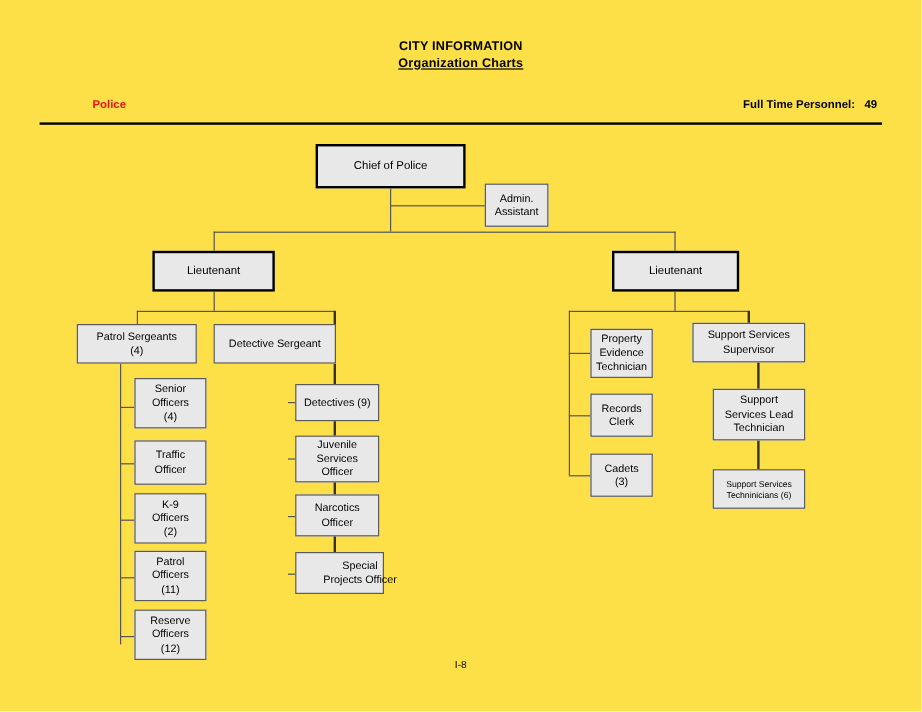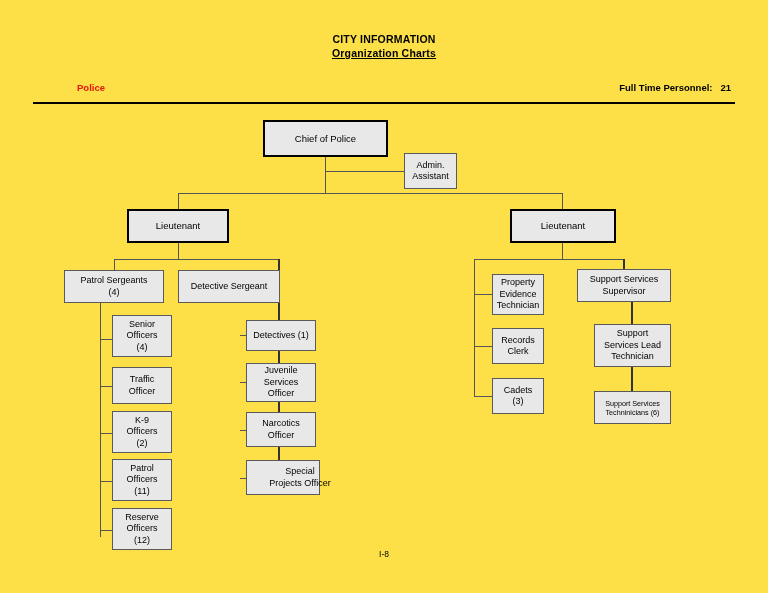--- a/index.html
+++ b/index.html
@@ -107,21 +107,21 @@
 </style>
 </head>
 <body>
 
 <div id="page">
 
   <div class="doc-title" id="title-line1">CITY INFORMATION</div>
   <div class="doc-title" id="title-line2">Organization Charts</div>
 
   <div class="dept-label">Police</div>
-  <div class="personnel">Full Time Personnel:   21</div>
+  <div class="personnel">Full Time Personnel:   49</div>
   <div class="rule"></div>
 
   <div class="line v" style="left:325px; top:157px; height:36px;"></div>
 
   <div class="line h" style="left:325px; top:171px; width:79px;"></div>
 
   <div class="line h" style="left:178px; top:193px; width:385px;"></div>
   <div class="line v" style="left:178px; top:193px; height:16px;"></div>
   <div class="line v" style="left:562px; top:193px; height:16px;"></div>
 
@@ -170,21 +170,21 @@
   <div class="node" style="left:112px; top:315px; width:60px; height:42px;">Senior<br>Officers<br>(4)</div>
 
   <div class="node" style="left:112px; top:367px; width:60px; height:37px;">Traffic<br>Officer</div>
 
   <div class="node" style="left:112px; top:411px; width:60px; height:42px;">K-9<br>Officers<br>(2)</div>
 
   <div class="node" style="left:112px; top:459px; width:60px; height:42px;">Patrol<br>Officers<br>(11)</div>
 
   <div class="node" style="left:112px; top:508px; width:60px; height:42px;">Reserve<br>Officers<br>(12)</div>
 
-  <div class="node" style="left:246px; top:320px; width:70px; height:31px;">Detectives   (1)</div>
+  <div class="node" style="left:246px; top:320px; width:70px; height:31px;">Detectives   (9)</div>
 
   <div class="node" style="left:246px; top:363px; width:70px; height:39px;">Juvenile<br>Services<br>Officer</div>
 
   <div class="node" style="left:246px; top:412px; width:70px; height:35px;">Narcotics<br>Officer</div>
 
   <div class="node" style="left:246px; top:460px; width:74px; height:35px;padding-left:36px;">Special<br>Projects&nbsp;Officer</div>
 
   <div class="node" style="left:492px; top:274px; width:52px; height:41px;">Property<br>Evidence<br>Technician</div>
 
   <div class="node" style="left:492px; top:328px; width:52px; height:36px;text-align:center;">Records<br>Clerk</div>

